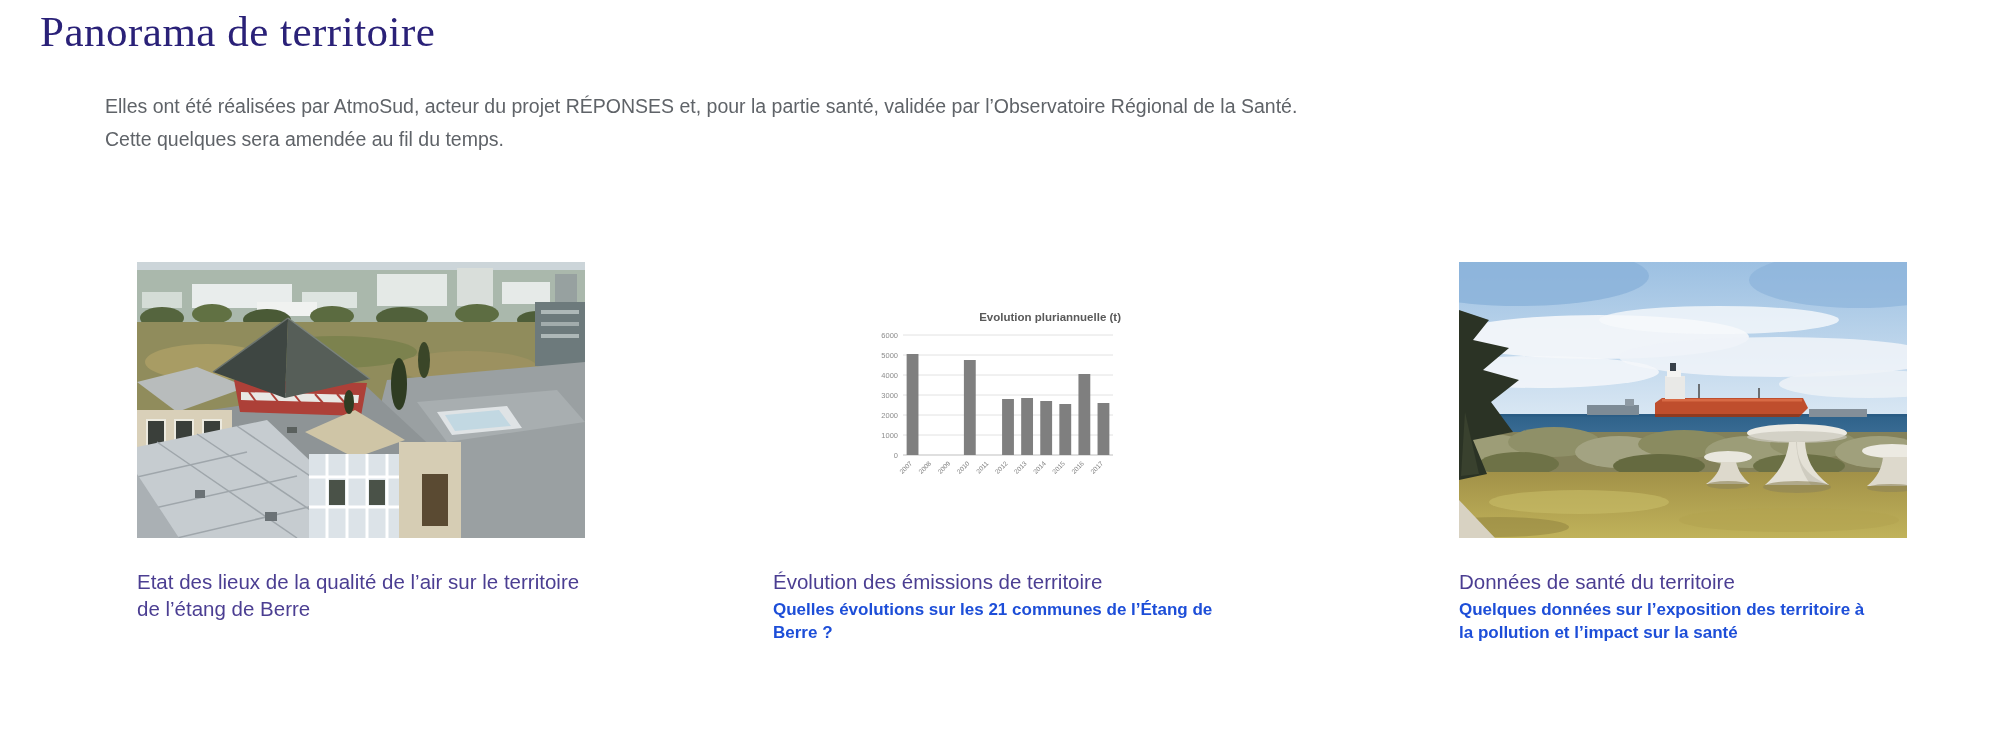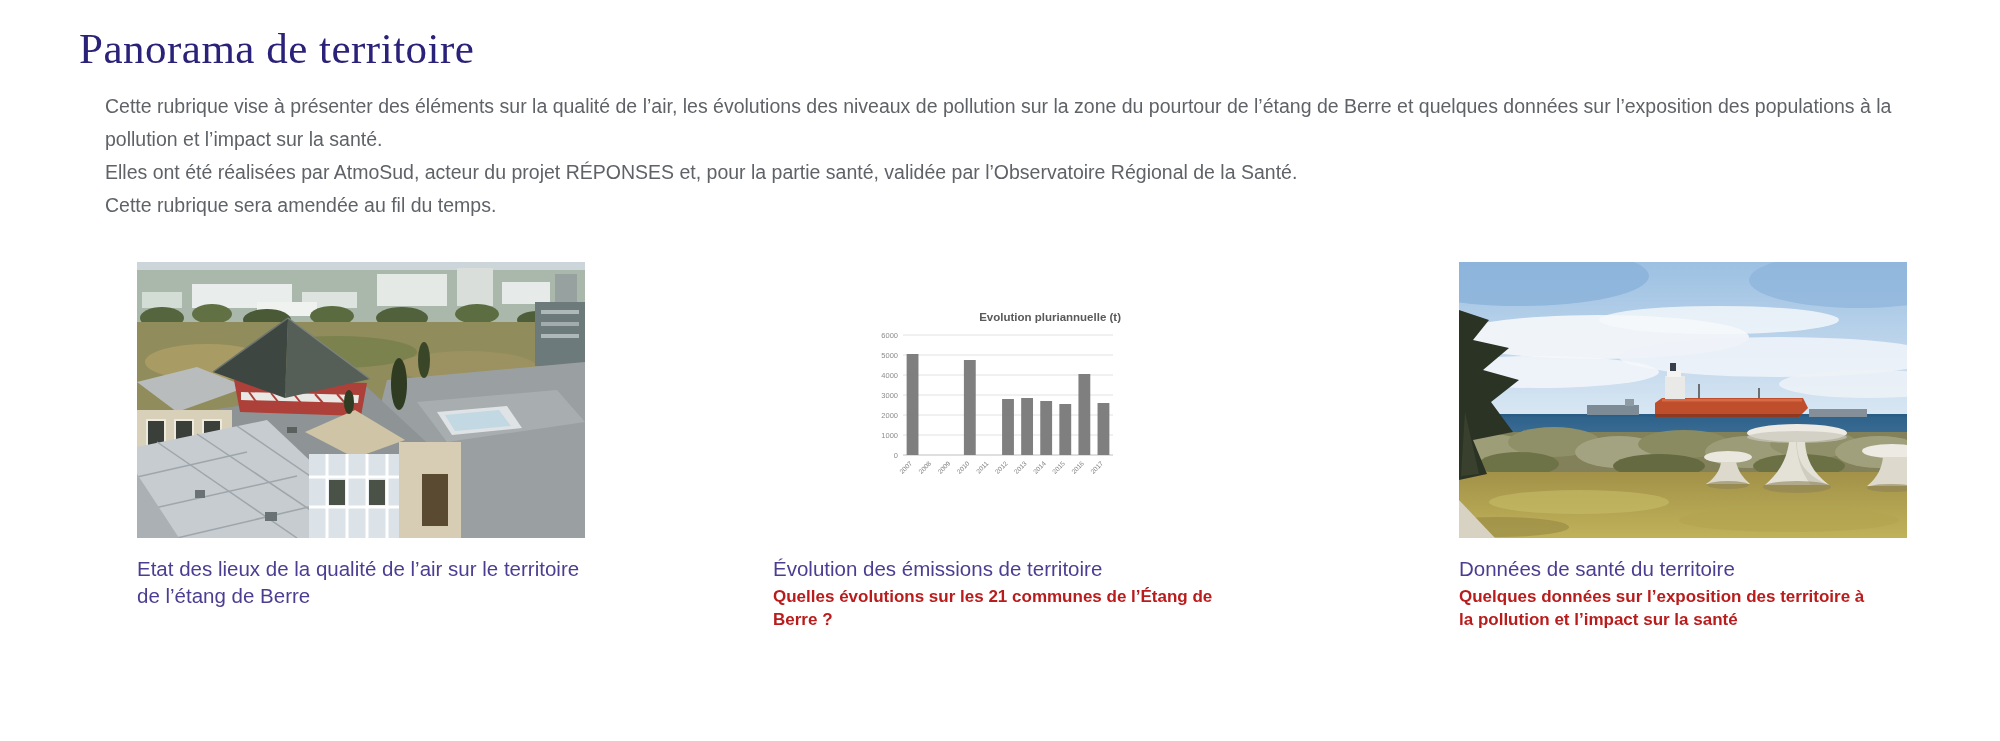--- a/index.html
+++ b/index.html
@@ -2,46 +2,46 @@
 <html lang="fr"><head>
 <meta charset="utf-8">
 <style>
   * { margin:0; padding:0; box-sizing:border-box; }
   html,body { background:#ffffff; }
   body {
     width:2000px; height:741px; position:relative; overflow:hidden;
     font-family:"Liberation Sans", sans-serif;
   }
   .page-title {
-    position:absolute; left:40px; top:24px;
+    position:absolute; left:40px; top:7px;
     font-family:"Liberation Serif", serif; font-weight:400;
-    font-size:43px; color:#2a2178; letter-spacing:0.5px;margin-left:39px;
+    font-size:43px; color:#2a2178; letter-spacing:0.5px;
   }
   .intro {
     position:absolute; left:105px; top:90px; width:1800px;
     color:#5f6368; font-size:19.5px; line-height:33px;
   }
   .intro p { margin:0; }
   .cards { position:absolute; top:262px; left:0; width:2000px; height:479px; }
   .card { position:absolute; width:448px; top:0; }
   .card.c1 { left:137px; }
   .card.c2 { left:773px; }
   .card.c3 { left:1417px;padding-left:42px; }
   .card-media {
     width:448px; height:276px; position:relative; overflow:hidden;
     background:#fff; display:block;
   }
   .card-media svg.scene { display:block; width:448px; height:276px; }
   .card-title {
-    margin-top:17px; font-size:20.5px; line-height:27px;
+    margin-top:30px; font-size:20.5px; line-height:27px;
     color:#4b3e92; font-weight:400; cursor:pointer;
   }
   .card-sub {
     margin-top:3px; font-size:17px; line-height:23px;
-    color:#b91c1c; font-weight:bold;
+    color:#1d4ed8; font-weight:bold;
   }
   
   .chartbox {
     display:flex; align-items:center; justify-content:center; gap:48px;
   }
   .chart-block { display:flex; flex-direction:column; align-items:flex-end; }
   .chart-title {
     font-size:11.5px; font-weight:600; color:#595959; margin-bottom:4px;
     white-space:nowrap;
   }
@@ -49,23 +49,22 @@
   svg.bars { width:248px; height:162px; }
   .ytick { font-size:7.5px; fill:#8c8c8c; text-anchor:end; font-family:"Liberation Sans",sans-serif; }
   .xtick { font-size:6.5px; fill:#7f7f7f; font-family:"Liberation Sans",sans-serif; }
 </style>
 </head>
 <body>
 
 <h1 class="page-title">Panorama de territoire</h1>
 
 <section class="intro">
-  <p>Cette rubrique vise à présenter des éléments sur la qualité de l’air, les évolutions des niveaux de pollution sur la zone du pourtour de l’étang de Berre et quelques données sur l’exposition des populations à la pollution et l’impact sur la santé.</p>
   <p>Elles ont été réalisées par AtmoSud, acteur du projet RÉPONSES et, pour la partie santé, validée par l’Observatoire Régional de la Santé.</p>
-  <p>Cette rubrique sera amendée au fil du temps.</p>
+  <p>Cette quelques sera amendée au fil du temps.</p>
 </section>
 
 <section class="cards">
 
   <article class="card c1">
     <div class="card-media">
       <svg class="scene" viewBox="0 0 448 276" aria-hidden="true">
         <rect x="0" y="0" width="448" height="14" fill="#ccd5d9"></rect>
         <rect x="0" y="8" width="448" height="54" fill="#aab8ac"></rect>
         <rect x="5" y="30" width="40" height="16" fill="#d4dcd6"></rect>

